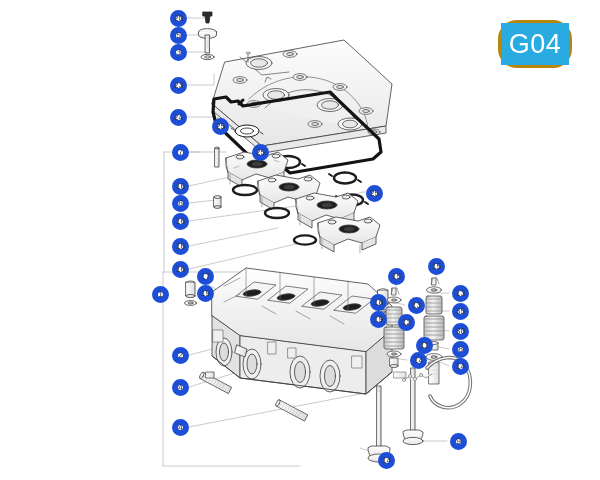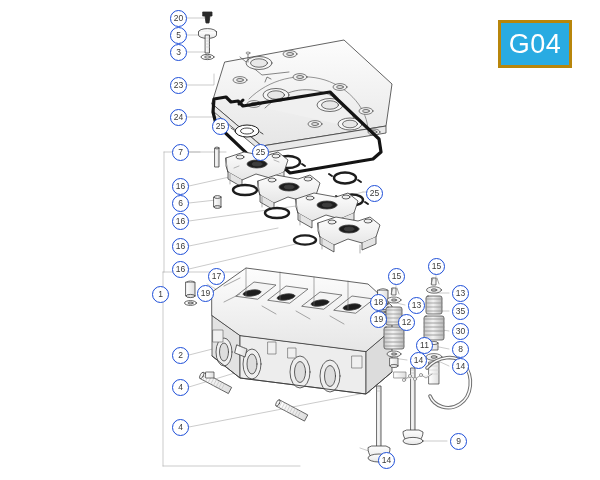--- a/index.html
+++ b/index.html
@@ -3,27 +3,27 @@
 <meta charset="utf-8">
 <title>Parts Diagram</title>
 <style>
   html,body{margin:0;padding:0;background:#ffffff;}
   body{width:600px;height:480px;overflow:hidden;
        font-family:"Liberation Sans","DejaVu Sans",sans-serif;}
   #stage{position:relative;width:600px;height:480px;background:#fff;}
   #art{position:absolute;left:0;top:0;width:600px;height:480px;}
   
   #badge{position:absolute;display:flex;justify-content:center;
-         box-sizing:border-box;}
+         box-sizing:border-box;border-radius:19px;}
   #badge .bx{width:100%;height:100%;display:flex;align-items:center;
          justify-content:center;box-sizing:border-box;}
   #badge span{font-size:27px;letter-spacing:.5px;line-height:1;}
   
   .callout{position:absolute;width:17px;height:17px;border-radius:50%;
-    border:1px solid #1d4ed8;background:#ffffff;color:#3a3a3a;
+    border:6px solid #1d4ed8;background:#ffffff;color:#3a3a3a;
     display:flex;align-items:center;justify-content:center;
     font-size:8.5px;line-height:1;box-sizing:border-box;
     font-family:"Liberation Sans","DejaVu Sans",sans-serif;}
 </style>
 </head>
 <body>
 
 <div id="stage">
 
   <svg id="art" viewBox="0 0 600 480">
@@ -389,21 +389,21 @@
       <div class="callout" style="left: 212px; top: 118px;">25</div>
       <div class="callout" style="left: 172px; top: 144px;">7</div>
       <div class="callout" style="left: 172px; top: 178px;">16</div>
       <div class="callout" style="left: 172px; top: 195px;">6</div>
       <div class="callout" style="left: 172px; top: 213px;">16</div>
       <div class="callout" style="left: 172px; top: 238px;">16</div>
       <div class="callout" style="left: 172px; top: 261px;">16</div>
       <div class="callout" style="left: 252px; top: 144px;">25</div>
       <div class="callout" style="left: 366px; top: 185px;">25</div>
       <div class="callout" style="left: 152px; top: 286px;">1</div>
-      <div class="callout" style="left: 208px; top: 268px;">17</div>
+      <div class="callout" style="left: 197px; top: 268px;">17</div>
       <div class="callout" style="left: 197px; top: 285px;">19</div>
       <div class="callout" style="left: 172px; top: 347px;">2</div>
       <div class="callout" style="left: 172px; top: 379px;">4</div>
       <div class="callout" style="left: 172px; top: 419px;">4</div>
       <div class="callout" style="left: 388px; top: 268px;">15</div>
       <div class="callout" style="left: 428px; top: 258px;">15</div>
       <div class="callout" style="left: 370px; top: 294px; text-align: right;">18</div>
       <div class="callout" style="left: 370px; top: 311px;">19</div>
       <div class="callout" style="left: 408px; top: 297px;">13</div>
       <div class="callout" style="left: 452px; top: 285px;">13</div>

